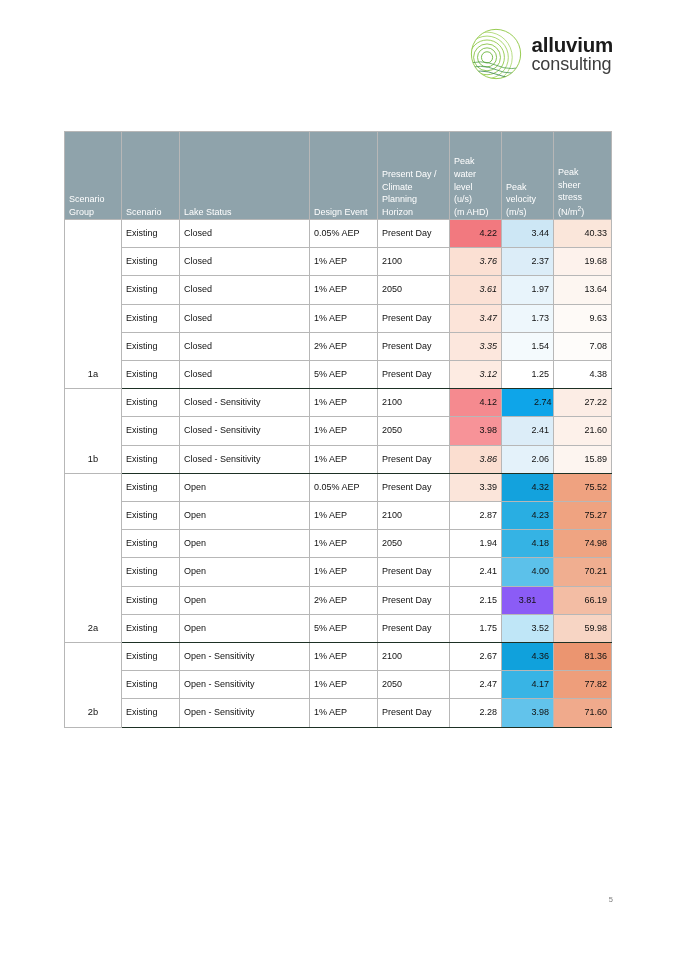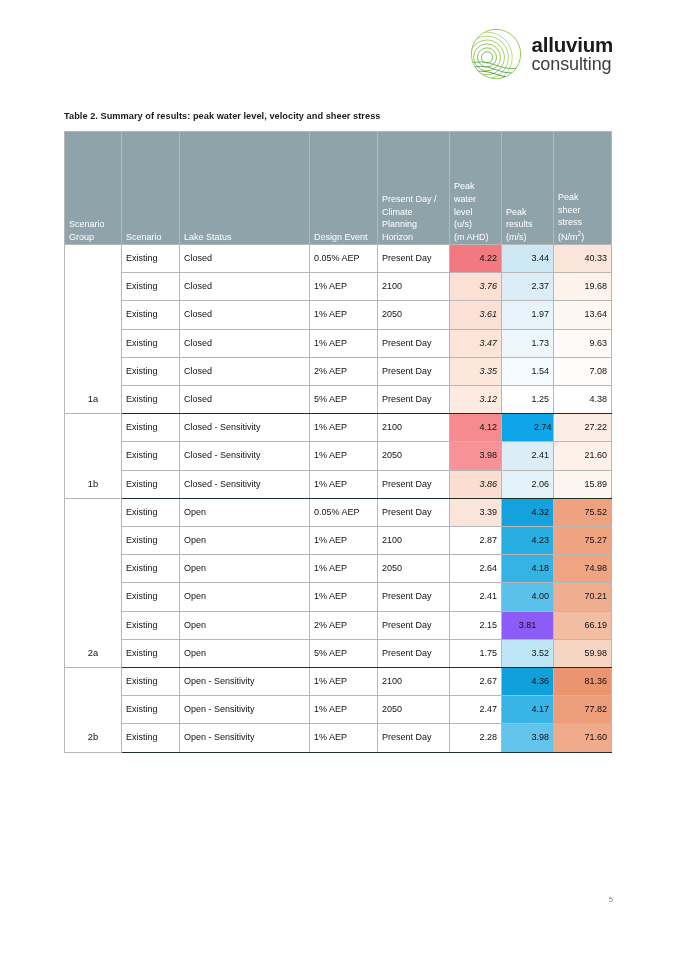--- a/index.html
+++ b/index.html
@@ -83,21 +83,21 @@
     white-space: nowrap;
     overflow: hidden;
   }
 
   
   thead th {
     background: #8fa3ab;
     color: #ffffff;
     font-size: 9px;
     line-height: 1.42;
-    height: 113px;
+    height: 88px;
     vertical-align: bottom;
     padding-bottom: 3px;
     border-color: #7e939c;
     text-align: left;
   }
   thead th .hdr { display: block; }
   thead th sup { font-size: 6.5px; vertical-align: super; }
 
   
   col.c-group  { width: 57px; }
@@ -174,21 +174,20 @@
           <path d="M-6 86 Q 22 75 50 86 T 106 86" stroke="#357f50" stroke-width="1.4"></path>
         </g>
       </svg>
     </span>
     <span class="logo-words">
       <span class="logo-primary">alluvium</span>
       <span class="logo-secondary">consulting</span>
     </span>
   </div>
 
-  <div class="table-caption">Table 2. Summary of results: peak water level, velocity and sheer stress</div>
 
   <div class="table-wrap">
     <table class="results">
       <colgroup>
         <col class="c-group">
           <col class="c-scen">
           <col class="c-lake">
           <col class="c-event">
         <col class="c-horiz">
           <col class="c-wl">
@@ -218,21 +217,21 @@
           </th>
           <th>
             <span class="hdr">Peak</span>
             <span class="hdr">water</span>
             <span class="hdr">level</span>
             <span class="hdr">(u/s)</span>
             <span class="hdr">(m AHD)</span>
           </th>
           <th>
             <span class="hdr">Peak</span>
-            <span class="hdr">results</span>
+            <span class="hdr">velocity</span>
             <span class="hdr">(m/s)</span>
           </th>
           <th>
             <span class="hdr">Peak</span>
             <span class="hdr">sheer</span>
             <span class="hdr">stress</span>
             <span class="hdr"><span>(N/m</span><sup>2</sup><span>)</span></span>
           </th>
         </tr>
       </thead>
@@ -337,21 +336,21 @@
             <td class="txt">2100</td>
             <td class="num" style="background: rgb(255, 255, 255);">2.87</td>
             <td class="num" style="background: rgb(41, 174, 226);">4.23</td>
             <td class="num" style="background: rgb(239, 163, 129);">75.27</td>
           </tr>
           <tr>
             <td class="txt">Existing</td>
             <td class="txt">Open</td>
             <td class="txt">1% AEP</td>
             <td class="txt">2050</td>
-            <td class="num" style="background: rgb(255, 255, 255);">2.64</td>
+            <td class="num" style="background: rgb(255, 255, 255);">1.94</td>
             <td class="num" style="background: rgb(53, 179, 228);">4.18</td>
             <td class="num" style="background: rgb(239, 164, 130);">74.98</td>
           </tr>
           <tr>
             <td class="txt">Existing</td>
             <td class="txt">Open</td>
             <td class="txt">1% AEP</td>
             <td class="txt">Present Day</td>
             <td class="num" style="background: rgb(255, 255, 255);">2.41</td>
             <td class="num" style="background: rgb(92, 193, 234);">4.00</td>

